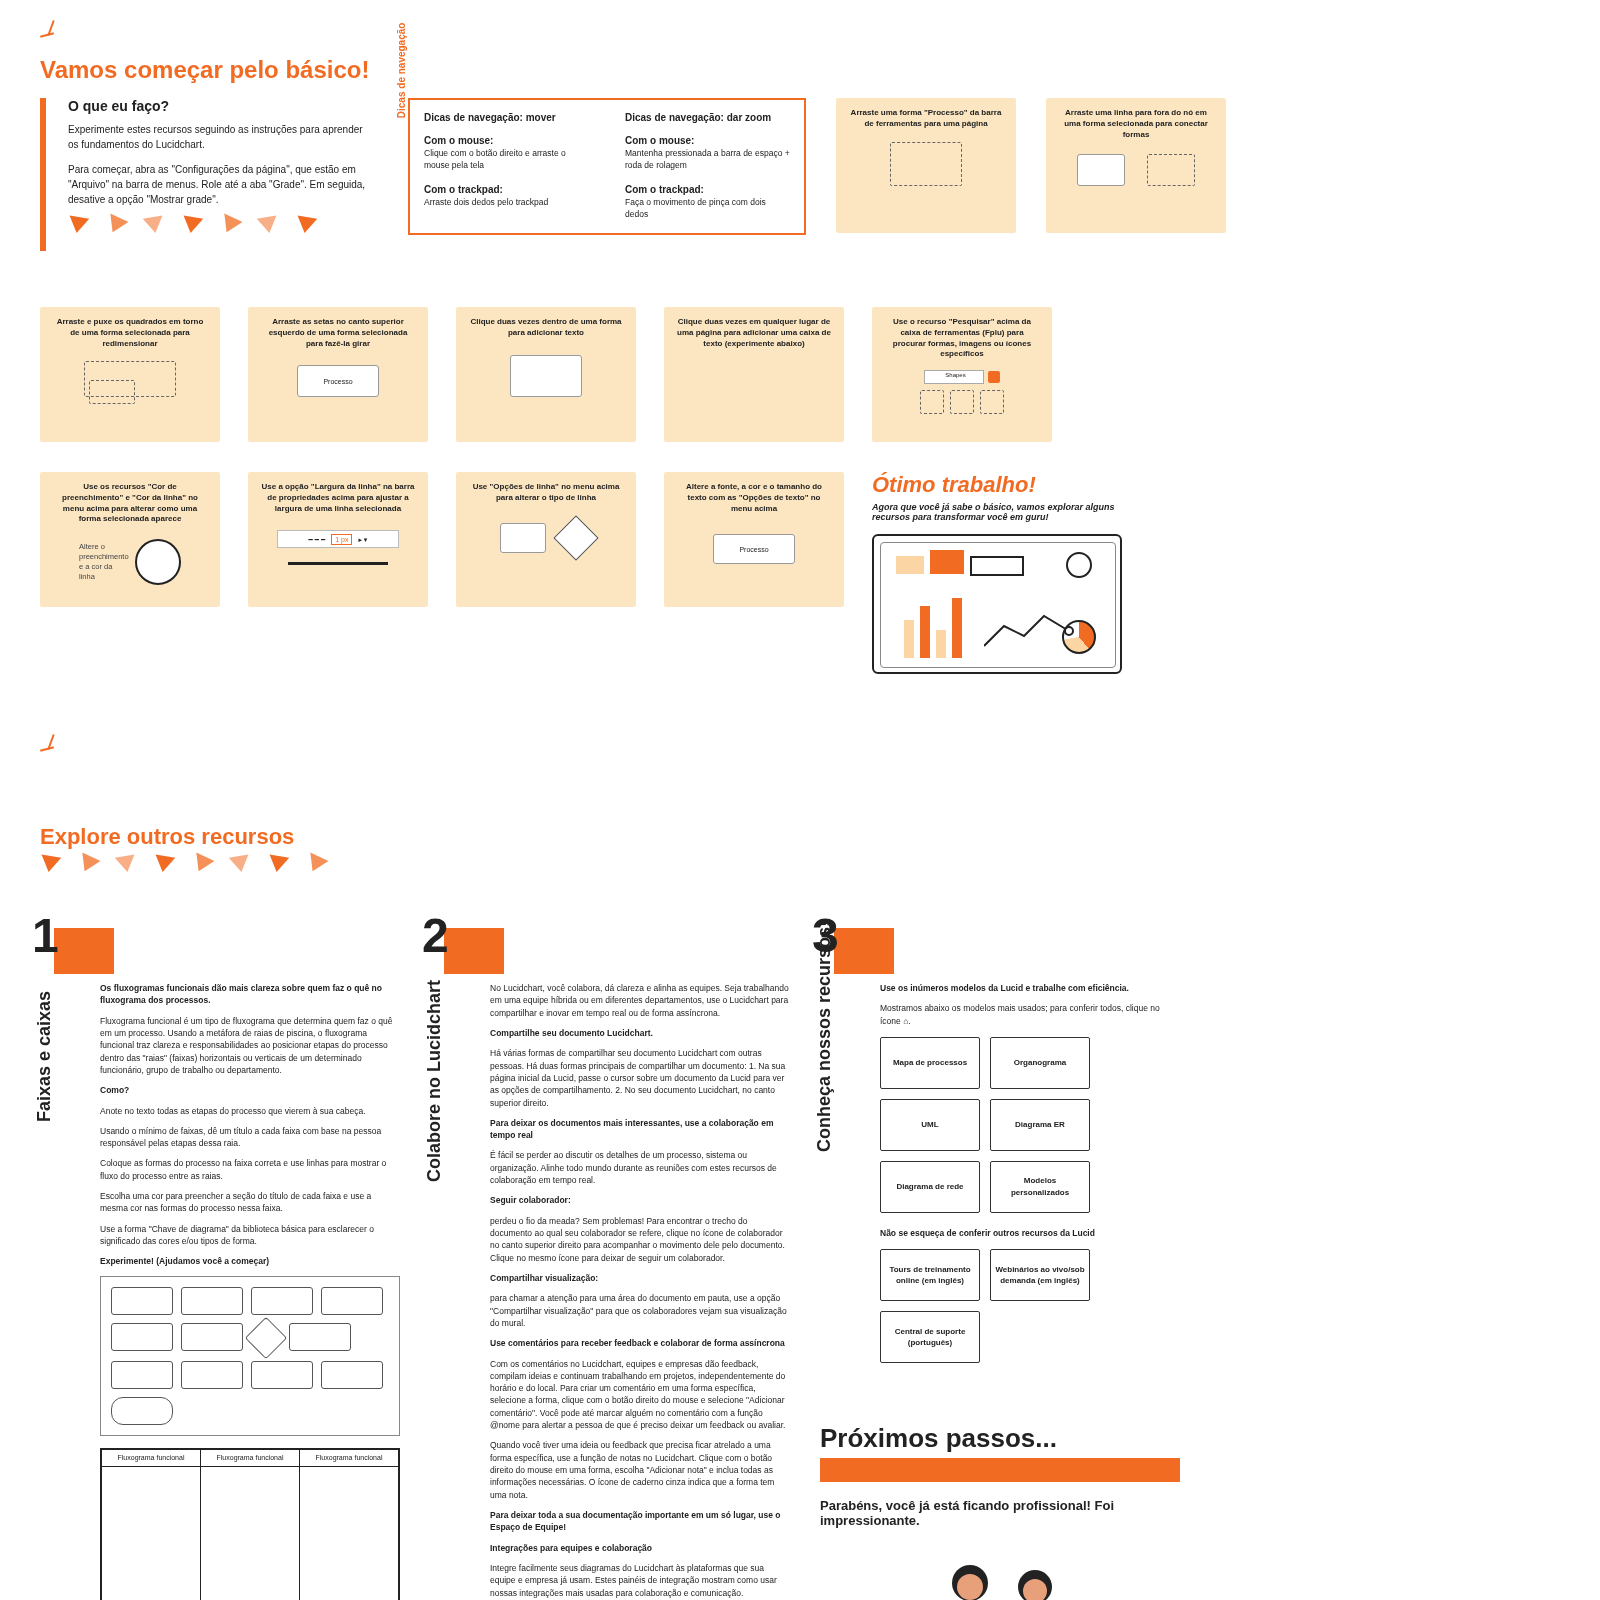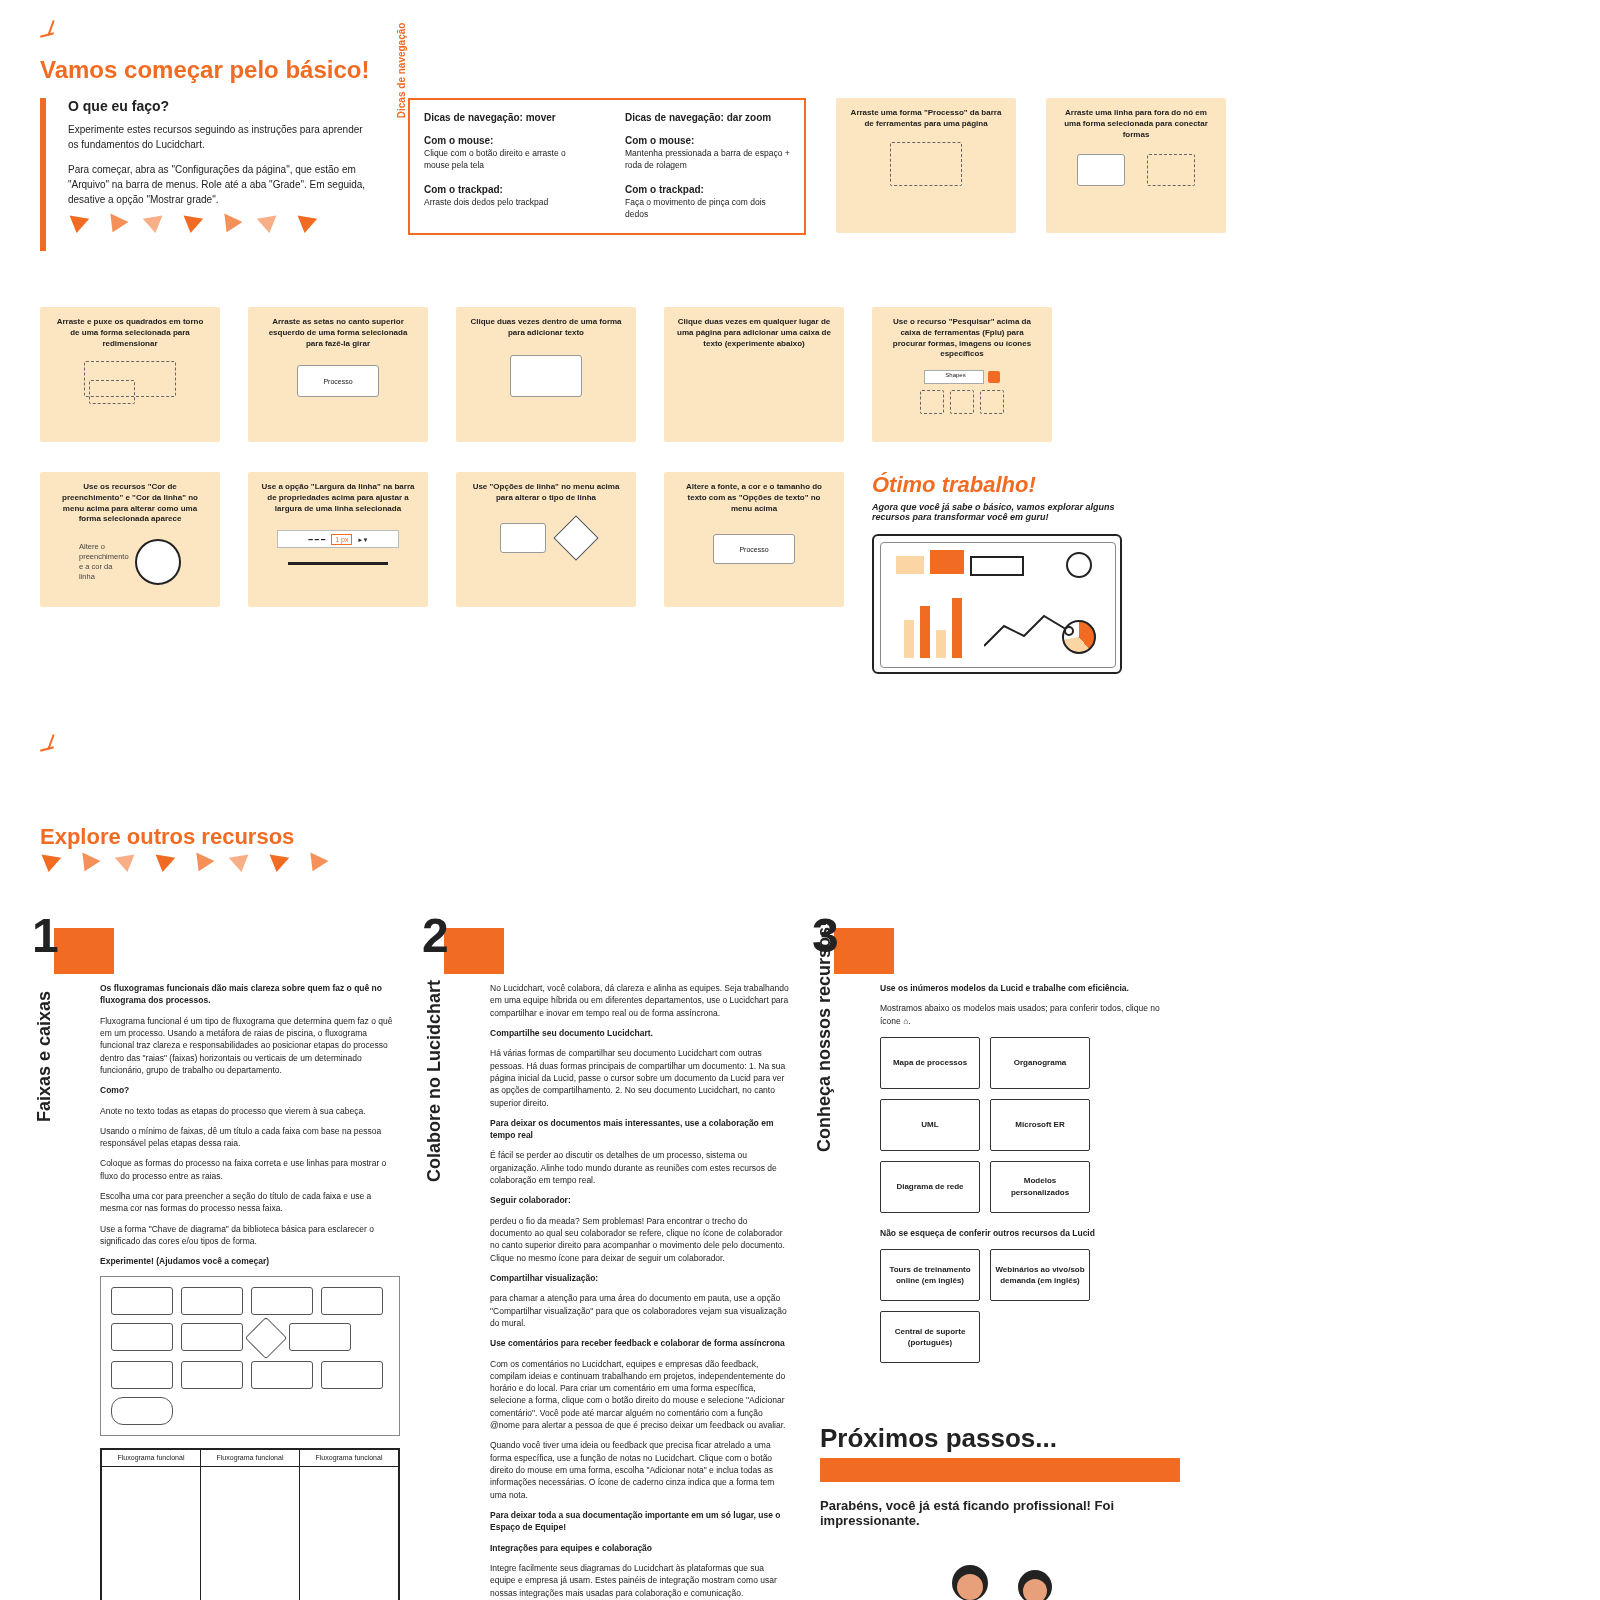--- a/index.html
+++ b/index.html
@@ -334,21 +334,21 @@
     <div class="bignum">3</div>
     <div class="num-block"></div>
     <div class="vtitle" style="top:230px;">Conheça nossos recursos!</div>
     <div class="col-body">
       <p><b>Use os inúmeros modelos da Lucid e trabalhe com eficiência.</b></p>
       <p>Mostramos abaixo os modelos mais usados; para conferir todos, clique no ícone ⌂.</p>
       <div class="tile-grid">
         <div class="tile">Mapa de processos</div>
         <div class="tile">Organograma</div>
         <div class="tile">UML</div>
-        <div class="tile">Microsoft ER</div>
+        <div class="tile">Diagrama ER</div>
         <div class="tile">Diagrama de rede</div>
         <div class="tile">Modelos personalizados</div>
       </div>
       <p style="margin-top:14px;"><b>Não se esqueça de conferir outros recursos da Lucid</b></p>
       <div class="tile-grid">
         <div class="tile">Tours de treinamento online (em inglês)</div>
         <div class="tile">Webinários ao vivo/sob demanda (em inglês)</div>
         <div class="tile">Central de suporte (português)</div>
       </div>
     </div>

